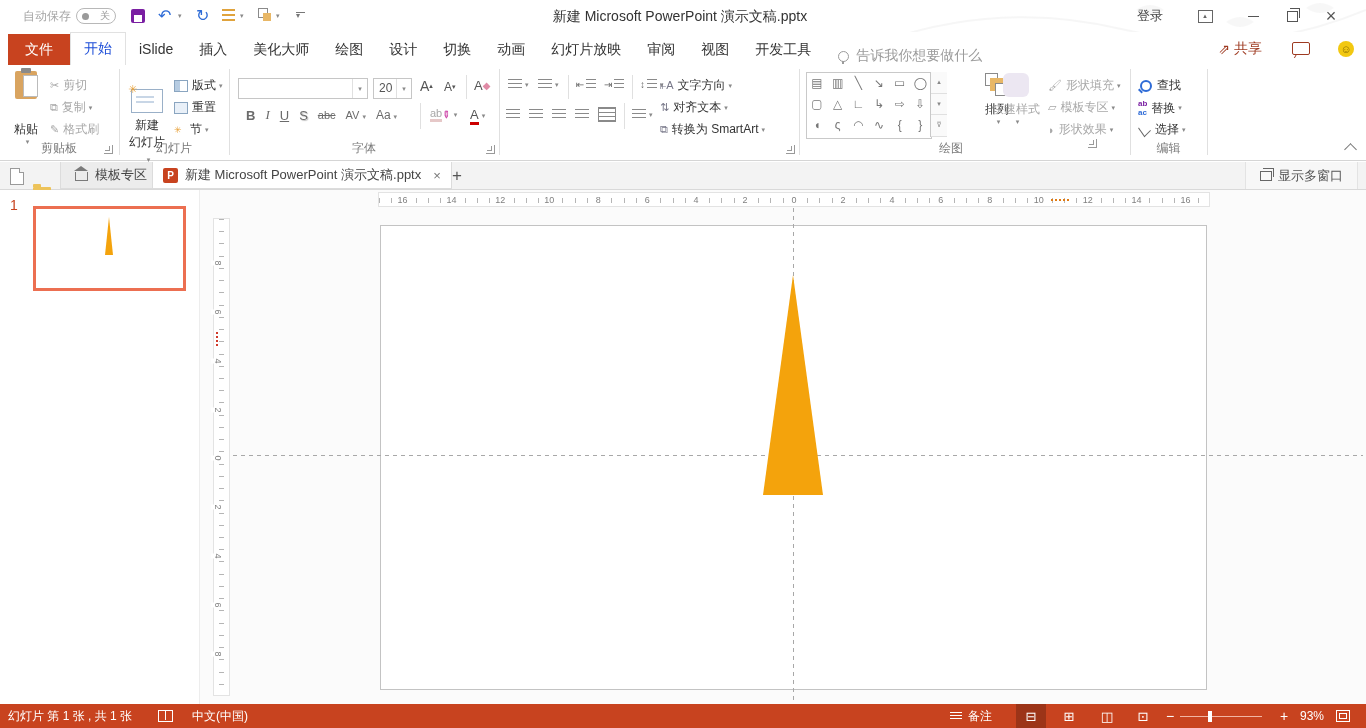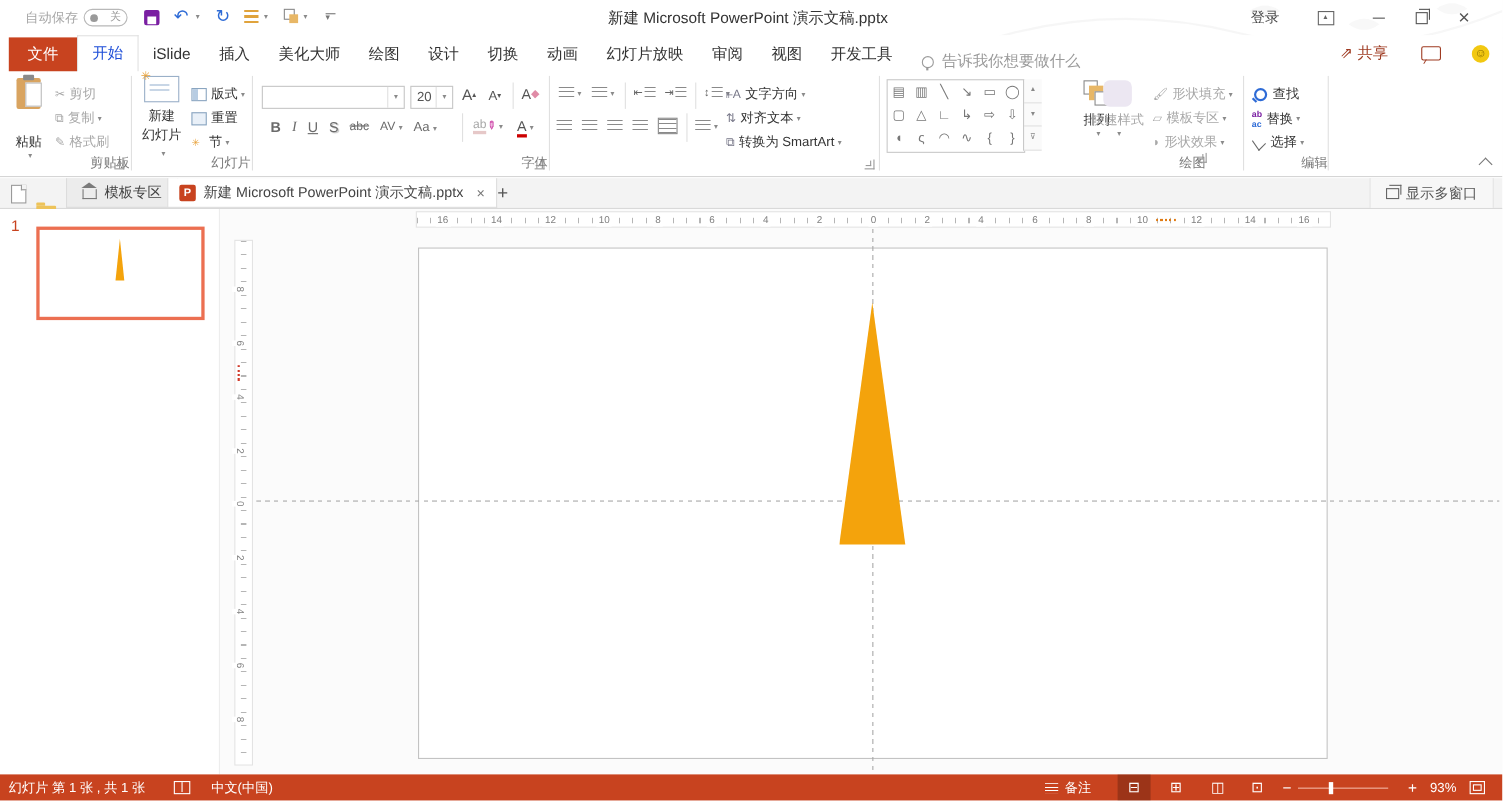--- a/index.html
+++ b/index.html
@@ -40,21 +40,21 @@
   .bulb::after{content:"";position:absolute;left:2.5px;top:9px;width:2px;height:3px;background:#9b9b9b;}
   #share-area{position:absolute;right:0;top:32px;height:33px;display:flex;align-items:center;}
   .share-ic{color:#9e3a21;font-size:14px;margin-right:4px;}
   #share-lbl{font-size:14px;color:#9e3a21;}
   .cmt{width:16px;height:11px;border:1.5px solid #9e3a21;border-radius:2px;position:relative;margin:0 28px 0 30px;}
   .cmt::after{content:"";position:absolute;left:2px;bottom:-4px;width:5px;height:4px;border-left:1.5px solid #9e3a21;border-right:1.5px solid transparent;transform:skewX(-30deg);}
   .smiley{width:16px;height:16px;border-radius:50%;background:#f2c811;color:#8a6d00;font-size:11px;text-align:center;line-height:16px;margin-right:12px;}
   
   #ribbon{left:0;top:65px;width:1366px;height:96px;background:#fff;border-bottom:1px solid #d5d5d5;box-sizing:border-box;font-size:12px;color:#333;}
   .gsep{position:absolute;top:4px;width:1px;height:86px;background:#e0e0e0;}
-  .glabel{position:absolute;bottom:3px;font-size:12px;color:#7a7a7a;text-align:right;white-space:nowrap;}
+  .glabel{position:absolute;bottom:3px;font-size:12px;color:#7a7a7a;text-align:center;white-space:nowrap;}
   .launcher{position:absolute;width:8px;height:8px;border-right:1px solid #9a9a9a;border-bottom:1px solid #9a9a9a;}
   .launcher::before{content:"";position:absolute;right:2px;bottom:2px;width:4px;height:4px;border-right:1px solid #9a9a9a;border-bottom:1px solid #9a9a9a;}
   .bigbtn{position:absolute;text-align:center;color:#333;}
   .smallrow{position:absolute;display:flex;align-items:center;white-space:nowrap;}
   .gray{color:#a8a8a8;}
   .dk{color:#333;}
   .mini{font-size:11px;}
   .dda{font-size:7px;color:#8a8a8a;margin-left:3px;}
   .clipboard-ic{width:22px;height:28px;background:#d9a460;border-radius:2px;position:relative;}
   .clipboard-ic::before{content:"";position:absolute;left:6px;top:-3px;width:10px;height:5px;background:#8a8a8a;border-radius:1px;}
@@ -233,21 +233,21 @@
         <span class="dda">▾</span>
       </div>
     <div class="smallrow gray" style="left:50px;top:56px;">
         <span class="mini" style="margin-right:4px;">✎</span>
         <span>格式刷</span>
       </div>
     <div class="glabel" style="left:0;width:118px;">剪贴板</div>
     <div class="launcher" style="left:104px;bottom:6px;"></div>
     <div class="gsep" style="left:119px;"></div>
 
-    <div class="bigbtn" style="left:126px;top:4px;width:42px;">
+    <div class="bigbtn" style="left:126px;top:24px;width:42px;">
       <div class="newslide-ic" style="margin:0 auto;"></div>
       <div style="margin-top:4px;">新建</div>
       <div><span>幻灯片</span><span class="dda">▾</span></div>
     </div>
     <div class="smallrow dk" style="left:174px;top:12px;">
         <span class="lay-ic"></span>
         <span>版式</span>
         <span class="dda">▾</span>
       </div>
     <div class="smallrow dk" style="left:174px;top:34px;">

